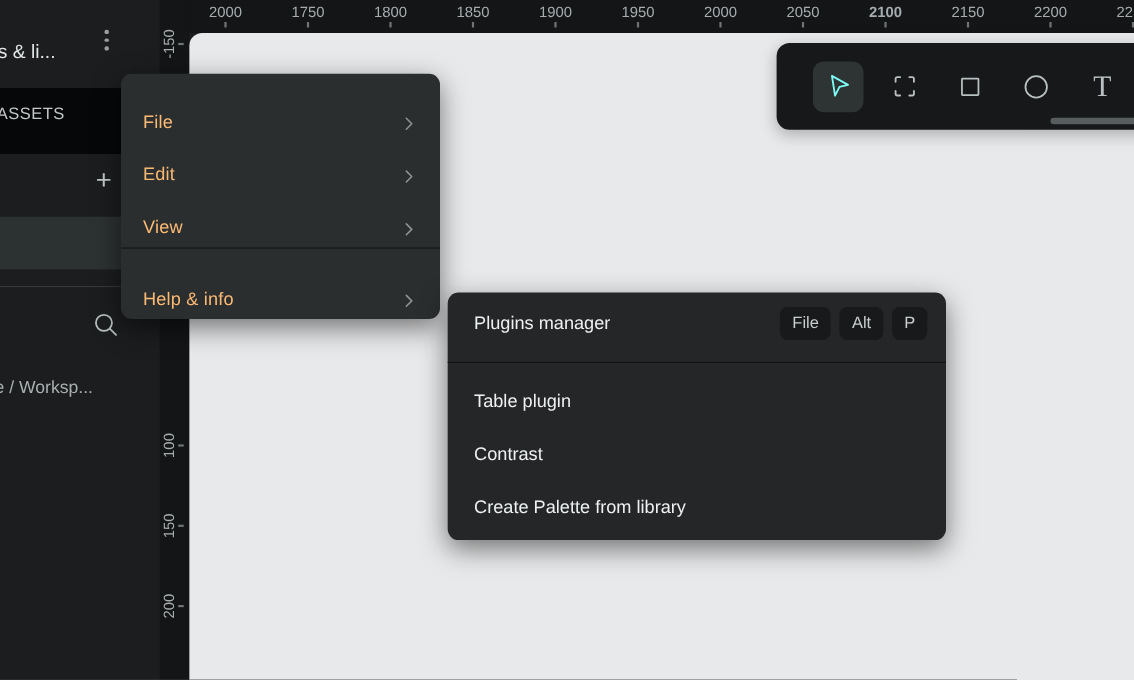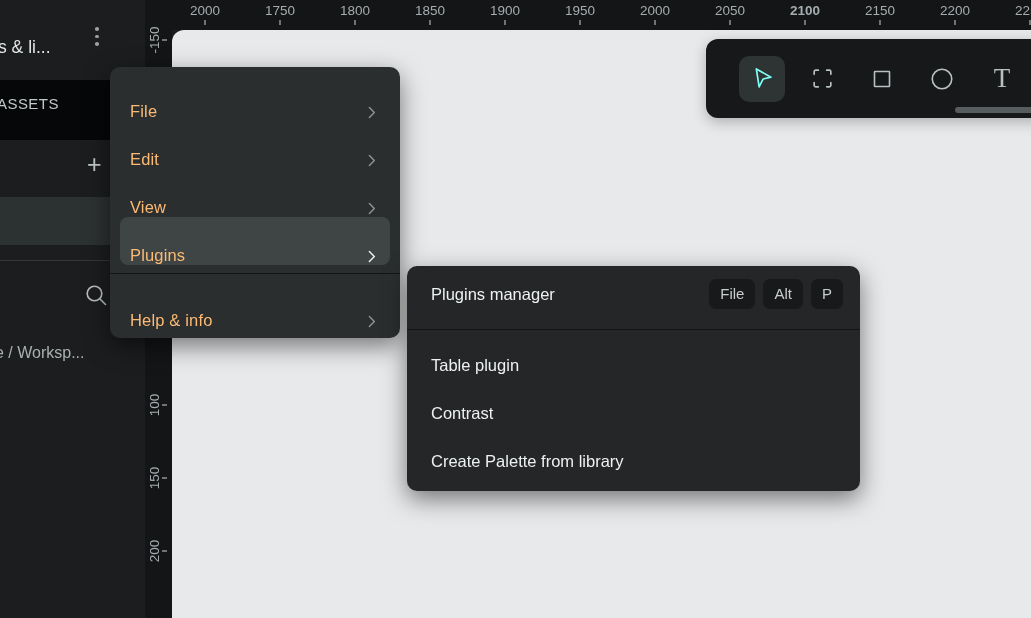--- a/index.html
+++ b/index.html
@@ -202,28 +202,20 @@
       </span>
     </div>
     <div class="menu-item">
       <span>View</span>
       <span class="chevwrap">
         <svg width="17" height="17" viewBox="0 0 24 24" fill="none" stroke="currentColor" stroke-width="2" stroke-linecap="round" stroke-linejoin="round">
           <polyline points="9 5 16 12 9 19"></polyline>
         </svg>
       </span>
     </div>
-    <div class="menu-item hl">
-      <span>Plugins</span>
-      <span class="chevwrap">
-        <svg width="17" height="17" viewBox="0 0 24 24" fill="none" stroke="currentColor" stroke-width="2" stroke-linecap="round" stroke-linejoin="round">
-          <polyline points="9 5 16 12 9 19"></polyline>
-        </svg>
-      </span>
-    </div>
     <div class="menu-sep"></div>
     <div class="menu-item">
       <span>Help &amp; info</span>
       <span class="chevwrap">
         <svg width="17" height="17" viewBox="0 0 24 24" fill="none" stroke="currentColor" stroke-width="2" stroke-linecap="round" stroke-linejoin="round">
           <polyline points="9 5 16 12 9 19"></polyline>
         </svg>
       </span>
     </div>
   </div>

